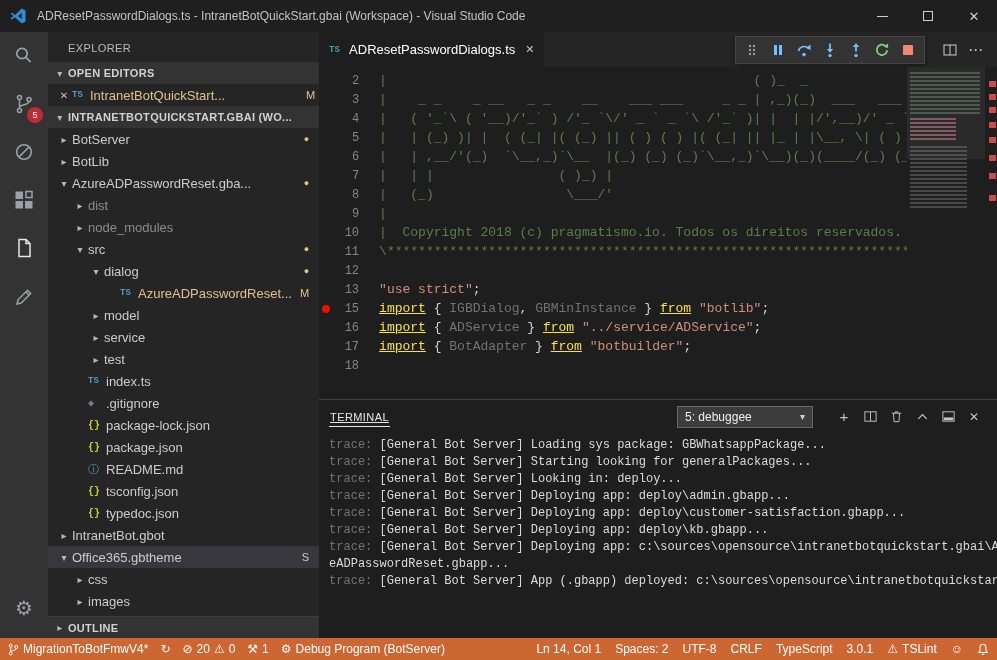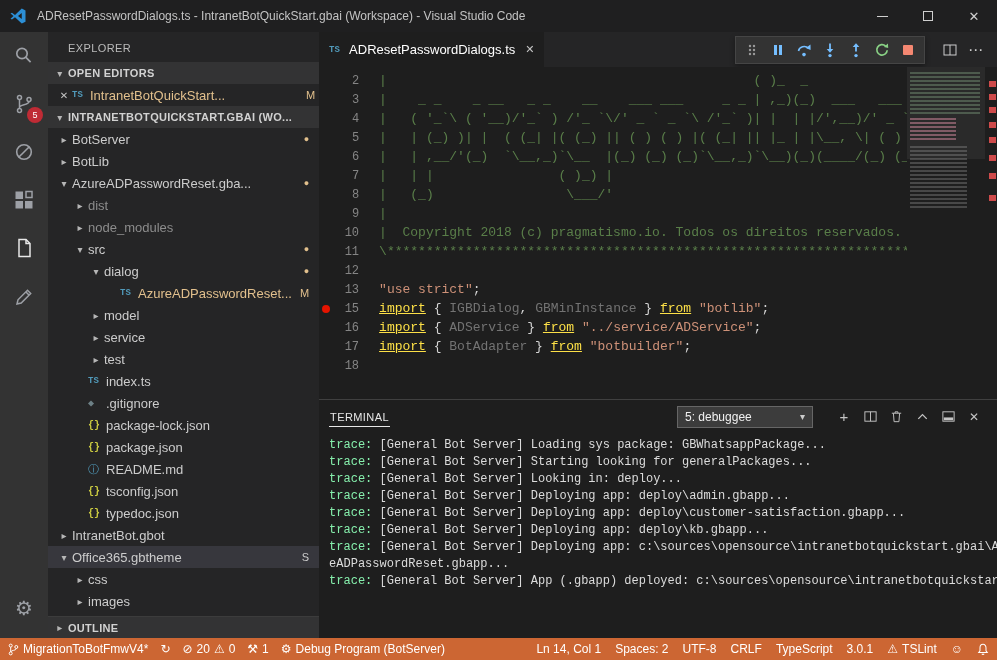--- a/index.html
+++ b/index.html
@@ -90,30 +90,30 @@
   .mm-1 { top:5px;  height:42px; right:5px;  background:repeating-linear-gradient(180deg,rgba(120,150,120,.45) 0 2px,transparent 2px 4px); }
   .mm-2 { top:51px; height:24px; width:46px; background:repeating-linear-gradient(180deg,rgba(200,130,150,.55) 0 2px,transparent 2px 4px); }
   .mm-3 { top:79px; height:64px; right:18px; background:repeating-linear-gradient(180deg,rgba(160,160,160,.32) 0 2px,transparent 2px 4px); }
   .mm-slider { position:absolute; left:0; right:0; top:0; height:92px; background:rgba(255,255,255,.055); }
   .overview { position:absolute; top:0; bottom:0; right:0; width:12px; background:#1e1e1e; }
   .ovm { position:absolute; right:1px; width:7px; height:6px; background:#ce4a4a; }
 
   
   .panel { flex:1; display:flex; flex-direction:column; border-top:1px solid rgba(128,128,128,.35); background:#1e1e1e; min-height:0; }
   .panel-header { flex:0 0 33px; display:flex; align-items:center; padding:0 10px; }
-  .panel-title { font-size:11px; color:#e7e7e7; letter-spacing:.4px; border-bottom:1px solid #e7e7e7; padding:2px 1px 3px; margin-top:2px; }
+  .panel-title { font-size:11px; color:#e7e7e7; letter-spacing:.4px; border-bottom:1px solid #e7e7e7; padding:2px 1px 3px; margin-top:2px;text-decoration:underline; }
   .term-select { margin-left:auto; width:136px; height:22px; background:#3c3c3c; border:1px solid #666666; color:#f0f0f0;
     font-size:12px; display:flex; align-items:center; padding:0 7px; }
   .term-select .sel-arrow { margin-left:auto; font-size:10px; color:#cccccc; }
   .panel-icons { display:flex; align-items:center; margin-left:18px; }
   .p-btn { width:26px; height:24px; display:flex; align-items:center; justify-content:center; color:#c5c5c5; font-size:15px; }
   .terminal { flex:1; overflow:hidden; padding:5px 0 0 10px;
     font-family:"Liberation Mono","DejaVu Sans Mono",monospace; font-size:12px; }
   .term-line { height:17px; white-space:pre; }
-  .term-trace { color:#86efac;margin-top:8px; }
+  .term-trace { color:#737373;margin-top:8px; }
   .term-text { color:#dcdcdc; }
 
   
   .statusbar { flex:0 0 22px; background:#cc6633; color:#ffffff; font-size:12px; display:flex; align-items:center; padding:0 8px; white-space:nowrap; }
   .sb-item { display:flex; align-items:center; margin-right:12px; gap:4px; }
   .sb-right { margin-left:auto; display:flex; align-items:center; }
   .sb-right .sb-item { margin-right:0; margin-left:14px; }
   .glyph { font-size:12px; }
   .sb-item svg { display:block; }
 </style>

